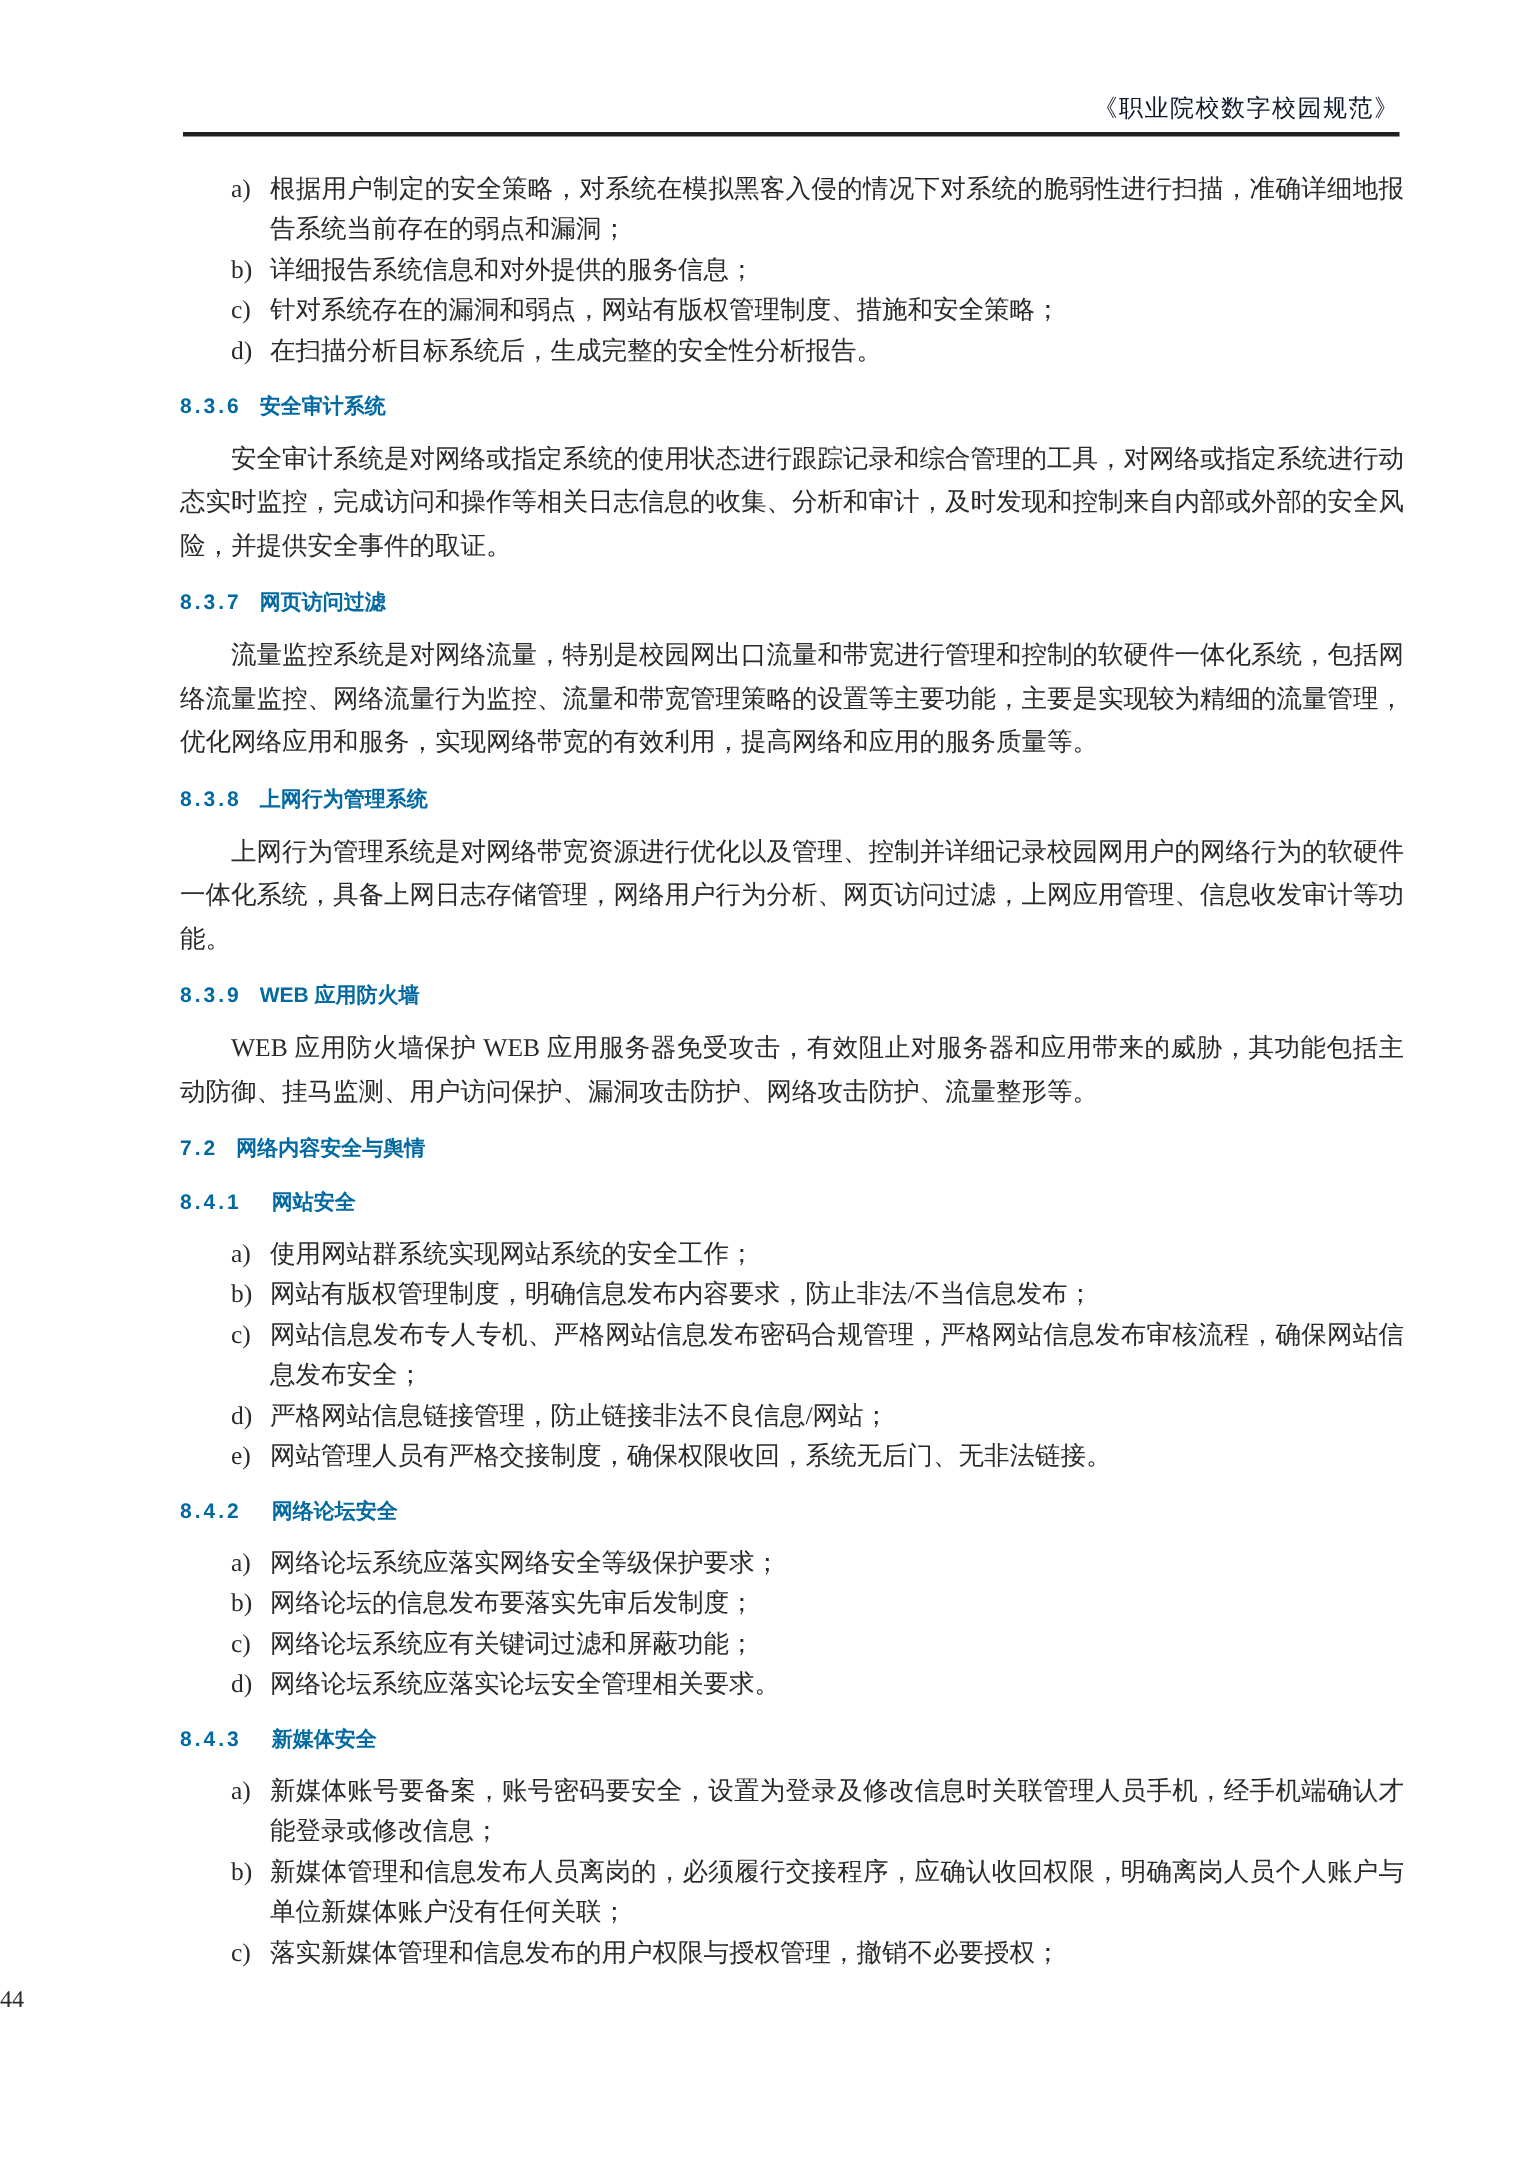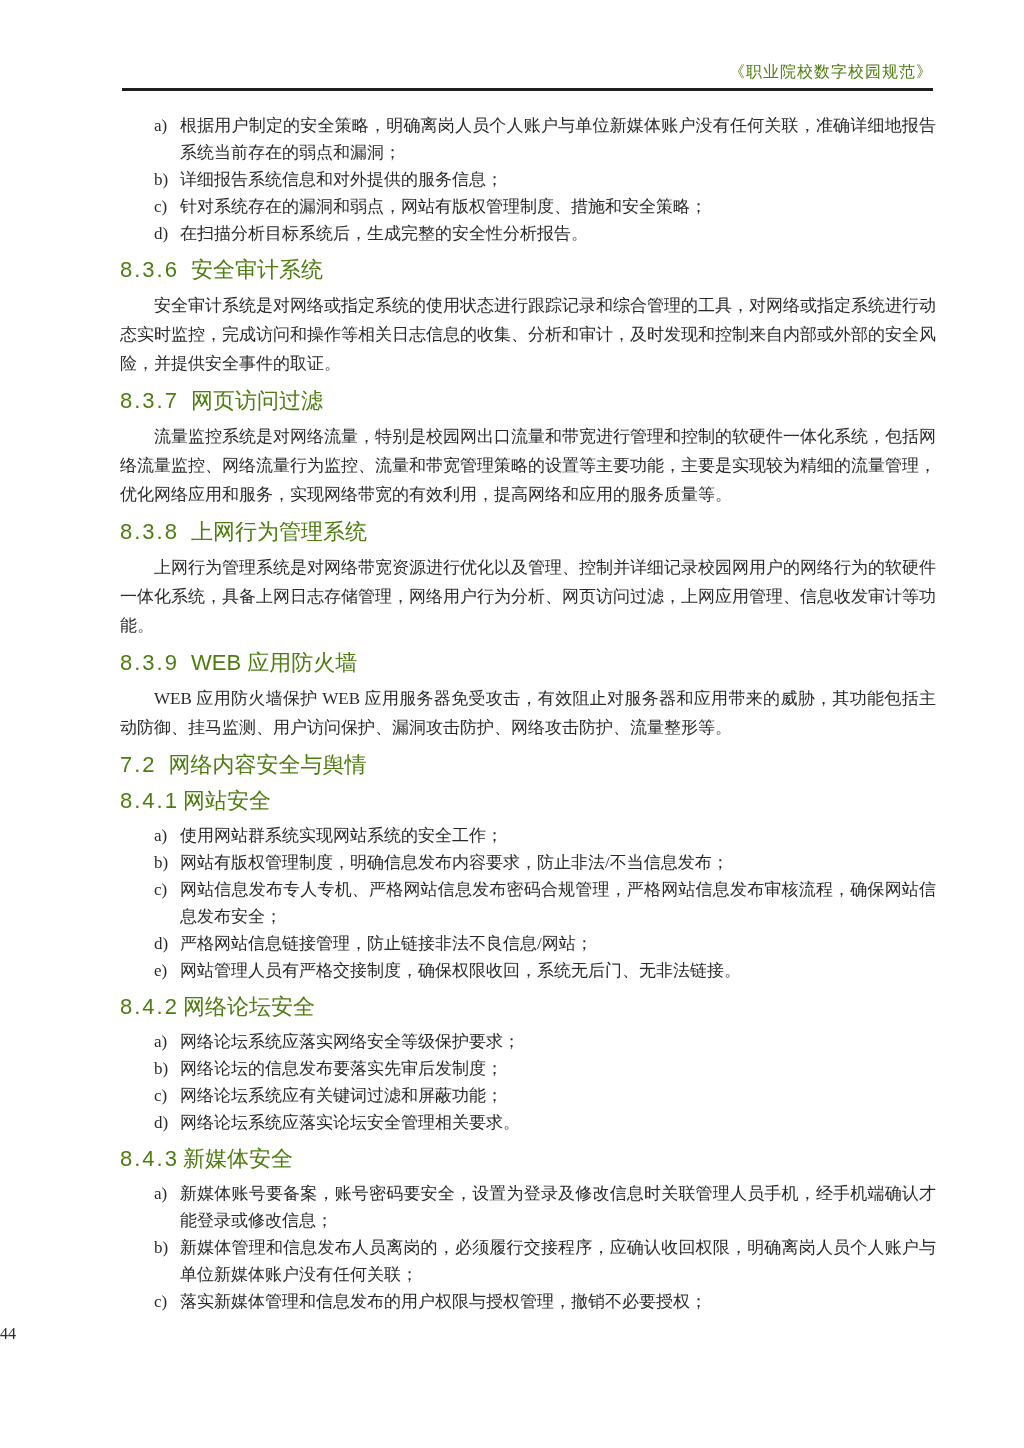--- a/index.html
+++ b/index.html
@@ -15,45 +15,45 @@
   }
   .header {
     position: absolute;
     left: 122px;
     right: 91px;
     top: 62px;
     text-align: right;
     border-bottom: 3px solid #1f1f1f;
     padding-bottom: 5px;
     font-size: 16px;
-    color: #4d7c0f;
+    color: #0f172a;
     letter-spacing: 1px;
   }
   .content {
     position: absolute;
     left: 120px;
     top: 112px;
     width: 816px;
     font-size: 17px;
   }
   .req-list { padding-left: 34px; }
   .li { display: flex; line-height: 27px; }
   .li-label { flex: 0 0 26px; }
   .li-text { flex: 1; text-align: justify; }
   .sec-h {
     font-family: "Liberation Sans", sans-serif;
-    font-size: 22px;
-    font-weight: normal;
-    color: #4d7c0f;
+    font-size: 14px;
+    font-weight: bold;
+    color: #0369a1;
     line-height: 26px;
     margin: 10px 0 8px 0;
   }
   .sec-num { letter-spacing: 2px; }
   .gap-wide .sec-num { margin-right: 12px; }
-  .gap-narrow .sec-num { margin-right: 4px; }
+  .gap-narrow .sec-num { margin-right: 20px; }
   .para {
     margin: 0 0 4px 0;
     line-height: 29px;
     text-indent: 2em;
     text-align: justify;
   }
   .footer {
     position: absolute;
     top: 1325px;
     left: 0;
@@ -70,21 +70,21 @@
 
   <div class="header">
     <span>《职业院校数字校园规范》</span>
   </div>
 
   <div class="content">
 
     <div class="req-list">
       <div class="li">
         <span class="li-label">a)</span>
-        <span class="li-text">根据用户制定的安全策略，明确离岗人员个人账户与单位新媒体账户没有任何关联，准确详细地报告系统当前存在的弱点和漏洞；</span>
+        <span class="li-text">根据用户制定的安全策略，对系统在模拟黑客入侵的情况下对系统的脆弱性进行扫描，准确详细地报告系统当前存在的弱点和漏洞；</span>
       </div>
       <div class="li">
         <span class="li-label">b)</span>
         <span class="li-text">详细报告系统信息和对外提供的服务信息；</span>
       </div>
       <div class="li">
         <span class="li-label">c)</span>
         <span class="li-text">针对系统存在的漏洞和弱点，网站有版权管理制度、措施和安全策略；</span>
       </div>
       <div class="li">

